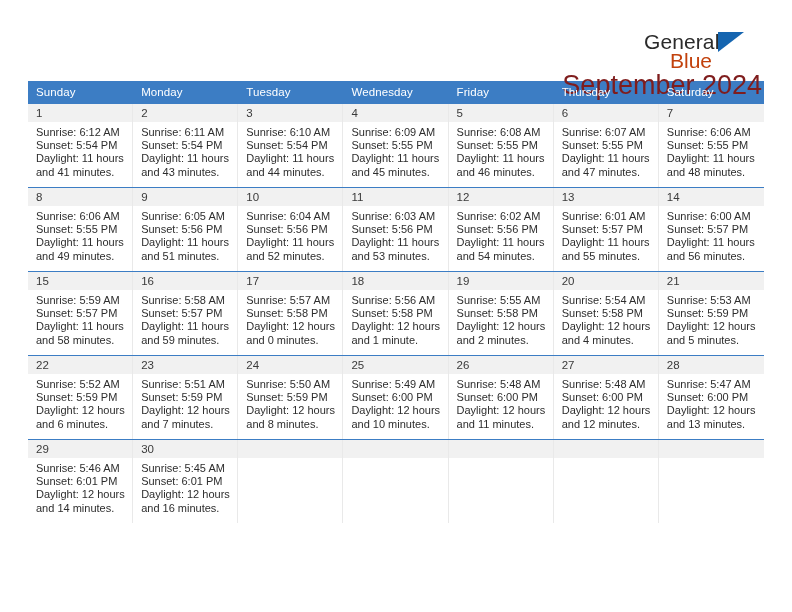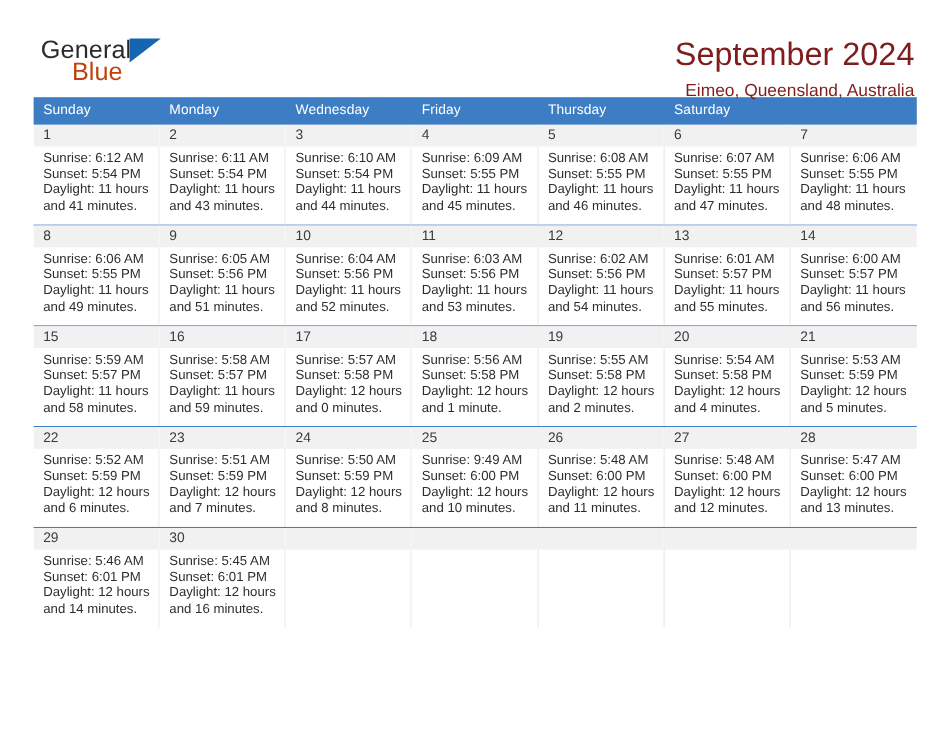--- a/index.html
+++ b/index.html
@@ -18,25 +18,26 @@
     position: relative;
     width: 792px;
     height: 612px;
     box-sizing: border-box;
     padding: 0 28px;
   }
 
   
   .top-bar {
     display: flex;
-    align-items: flex-start;
+    align-items: flex-end;
     justify-content: space-between;
     padding-top: 31px;
     height: 72px;
     box-sizing: border-box;
+    flex-direction: column;
   }
   .logo {
     position: relative;
     width: 120px;
     padding-left: 6px;
     line-height: 1;
     user-select: none;
   }
   .logo-general {
     font-size: 21px;
@@ -150,20 +151,21 @@
       <div class="cal-subtitle">Eimeo, Queensland, Australia</div>
     </div>
 
   </div>
 
   <div class="calendar">
 
     <div class="weekdays">
       <div class="weekday">Sunday</div>
       <div class="weekday">Monday</div>
+      <div class="weekday">Tuesday</div>
       <div class="weekday">Wednesday</div>
       <div class="weekday">Friday</div>
       <div class="weekday">Thursday</div>
       <div class="weekday">Saturday</div>
     </div>
 
     <div class="week first">
       <div class="day">
         <div class="day-num">1</div>
         <div class="day-info">
@@ -385,21 +387,21 @@
         <div class="day-info">
           <div>Sunrise: 5:50 AM</div>
           <div>Sunset: 5:59 PM</div>
           <div>Daylight: 12 hours</div>
           <div>and 8 minutes.</div>
         </div>
       </div>
       <div class="day">
         <div class="day-num">25</div>
         <div class="day-info">
-          <div>Sunrise: 9:49 AM</div>
+          <div>Sunrise: 5:49 AM</div>
           <div>Sunset: 6:00 PM</div>
           <div>Daylight: 12 hours</div>
           <div>and 10 minutes.</div>
         </div>
       </div>
       <div class="day">
         <div class="day-num">26</div>
         <div class="day-info">
           <div>Sunrise: 5:48 AM</div>
           <div>Sunset: 6:00 PM</div>

